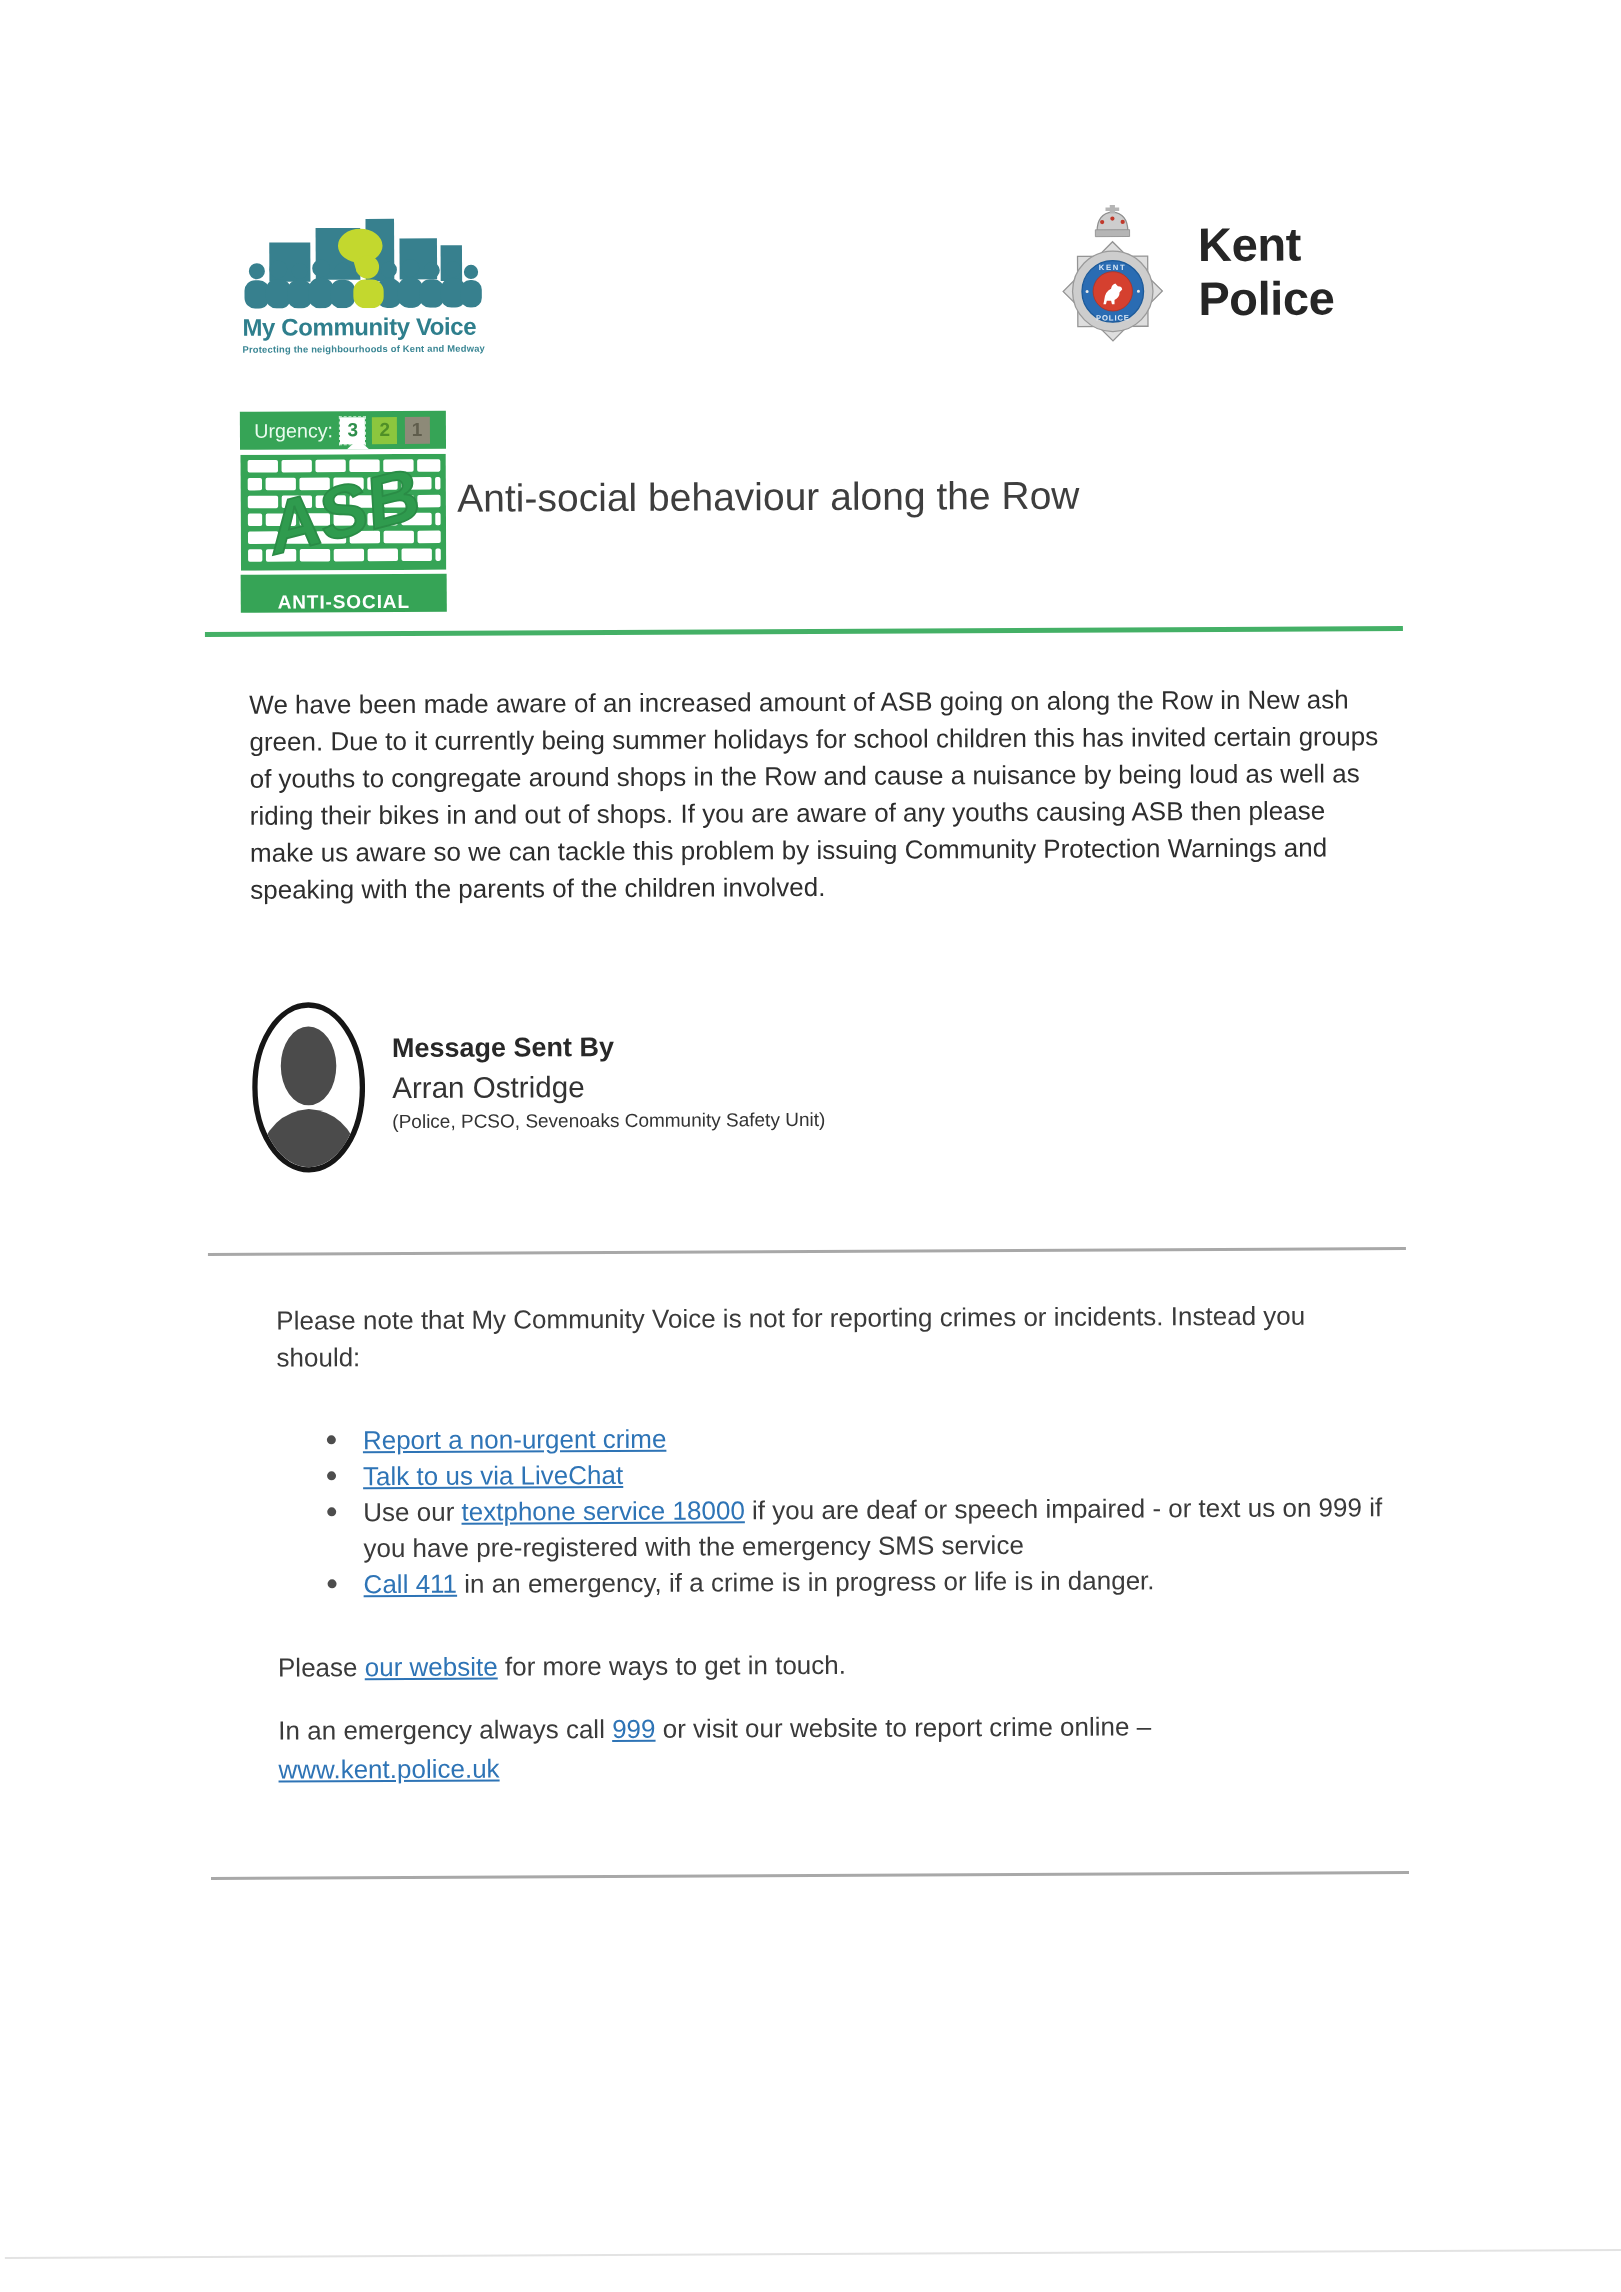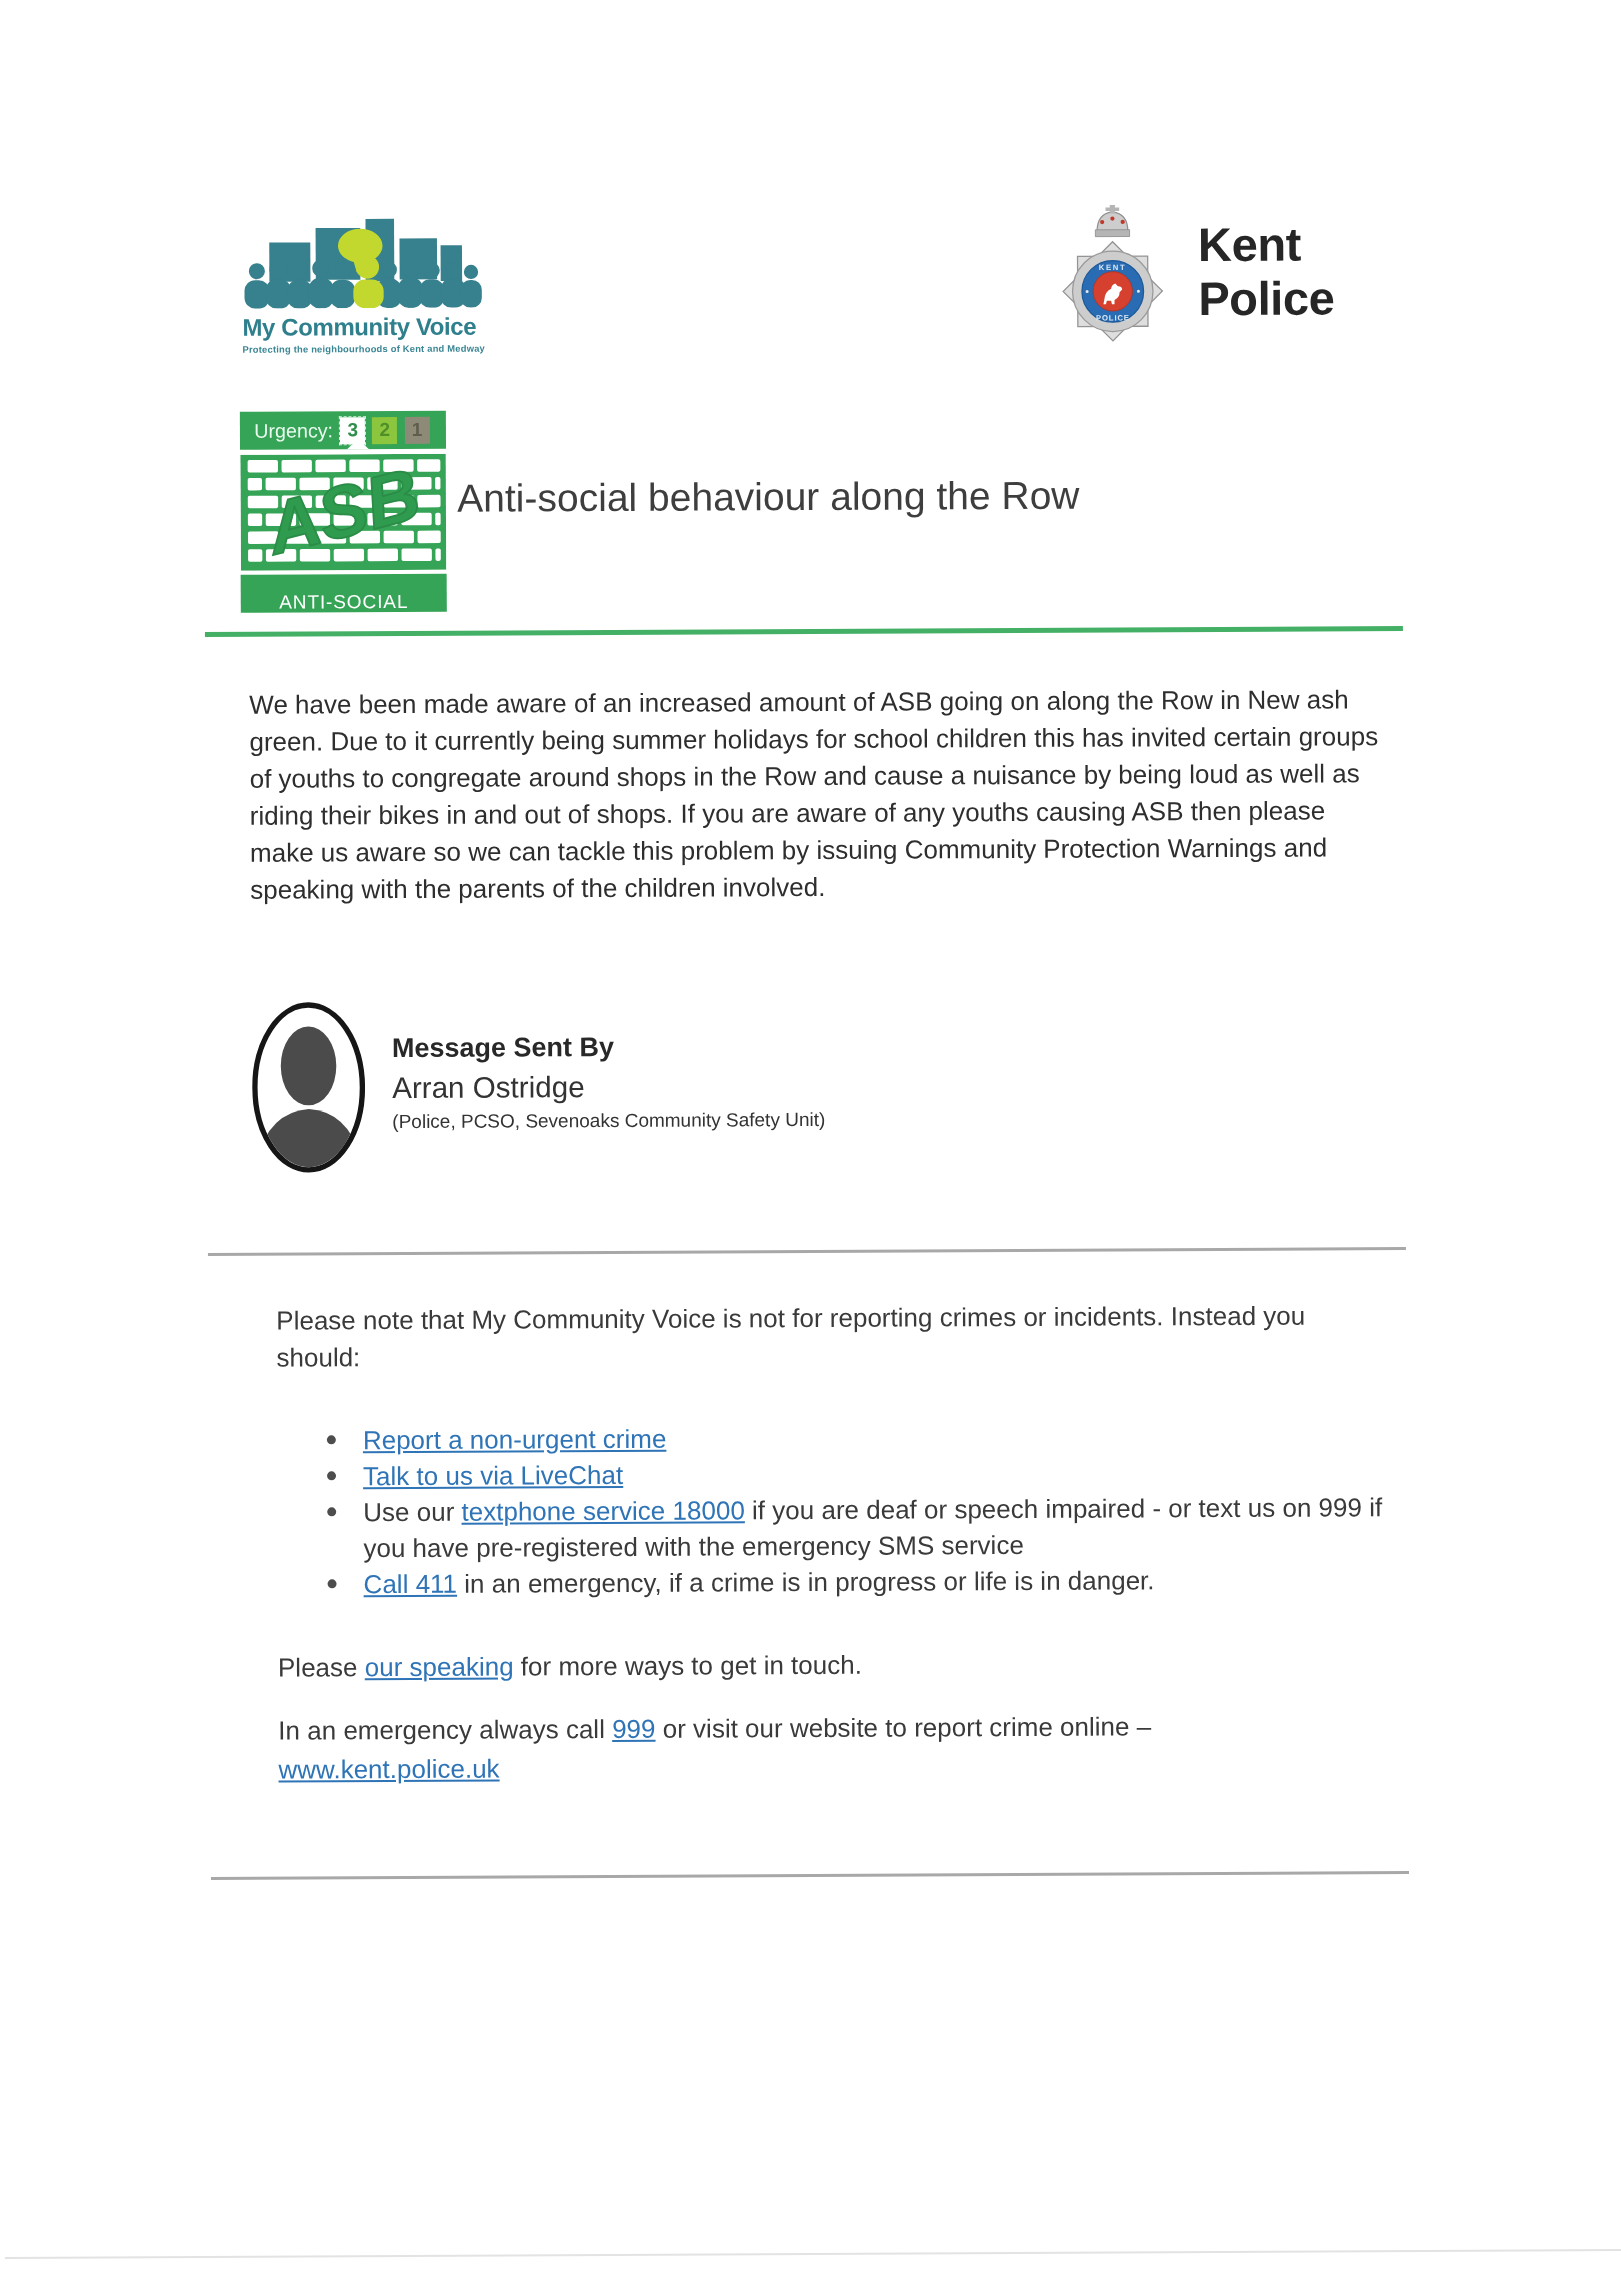--- a/index.html
+++ b/index.html
@@ -19,21 +19,21 @@
   .alert-card{position:absolute;left:244px;top:409px;width:206px;}
   .urgency-bar{position:relative;height:38px;background:#36a456;display:flex;align-items:center;padding-left:14.3px;box-sizing:border-box;}
   .urgency-label{color:#eafbef;font-size:19.7px;}
   .lvl{width:25px;height:27px;margin-left:7.2px;display:flex;align-items:center;justify-content:center;font-size:19px;font-weight:bold;box-sizing:border-box;}
   .lvl3{background:#ffffff;color:#2f8f4c;outline:1.8px dashed #d9f2e1;outline-offset:0.9px;}
   .lvl2{background:#8cc63e;color:#4f8f27;}
   .lvl1{background:#8d8a78;color:#5f5d4c;}
   .notch{position:absolute;left:107px;top:28px;width:0;height:0;border-left:11.6px solid transparent;border-right:11.6px solid transparent;border-bottom:10.7px solid #ffffff;}
   .brick-box{margin-top:5.4px;height:116px;}
   .category-bar{margin-top:3.6px;height:38px;background:#36a456;display:flex;align-items:center;justify-content:center;}
-  .category-bar span{color:#ffffff;font-weight:normal;font-size:19px;letter-spacing:0.9px;margin-top:18px;}
+  .category-bar span{color:#ffffff;font-weight:bold;font-size:19px;letter-spacing:0.9px;margin-top:18px;}
 
   .alert-title{position:absolute;left:461px;top:475px;width:985px;font-size:39px;font-weight:400;color:#3e3e3e;letter-spacing:0;}
 
   .divider-green{position:absolute;left:208px;top:629px;width:1198px;height:4.5px;background:#44b066;}
   .divider-grey{position:absolute;left:208px;width:1198px;height:2.7px;background:#a8a8a8;}
   .d1{top:1250px;} .d2{top:1874px;}
   .scan-edge{position:absolute;left:0;top:2253px;width:1621px;height:1.8px;background:#e3e3e3;}
 
   
   .msg-body{position:absolute;left:252px;top:684px;width:1139px;font-size:26px;line-height:37px;color:#2e2e2e;}
@@ -235,21 +235,21 @@
       <span class="dot"></span>
       <span>Use our </span><a class="doclink">textphone service 18000</a><span> if you are deaf or speech impaired - or text us on 999 if you have pre-registered with the emergency SMS service</span>
     </li>
     <li>
       <span class="dot"></span>
       <span></span><a class="doclink">Call 411</a><span> in an emergency, if a crime is in progress or life is in danger.</span>
     </li>
   </ul>
 
   <div class="visit-line">
-    <span>Please </span><a class="doclink">our speaking</a><span> for more ways to get in touch.</span>
+    <span>Please </span><a class="doclink">our website</a><span> for more ways to get in touch.</span>
   </div>
 
   <div class="emergency-line">
     <span>In an emergency always call </span><a class="doclink">999</a><span> or visit our website to report crime online – </span><br>
     <a class="doclink">www.kent.police.uk</a>
   </div>
 
   <div class="divider-grey d2"></div>
   <div class="scan-edge"></div>
 

